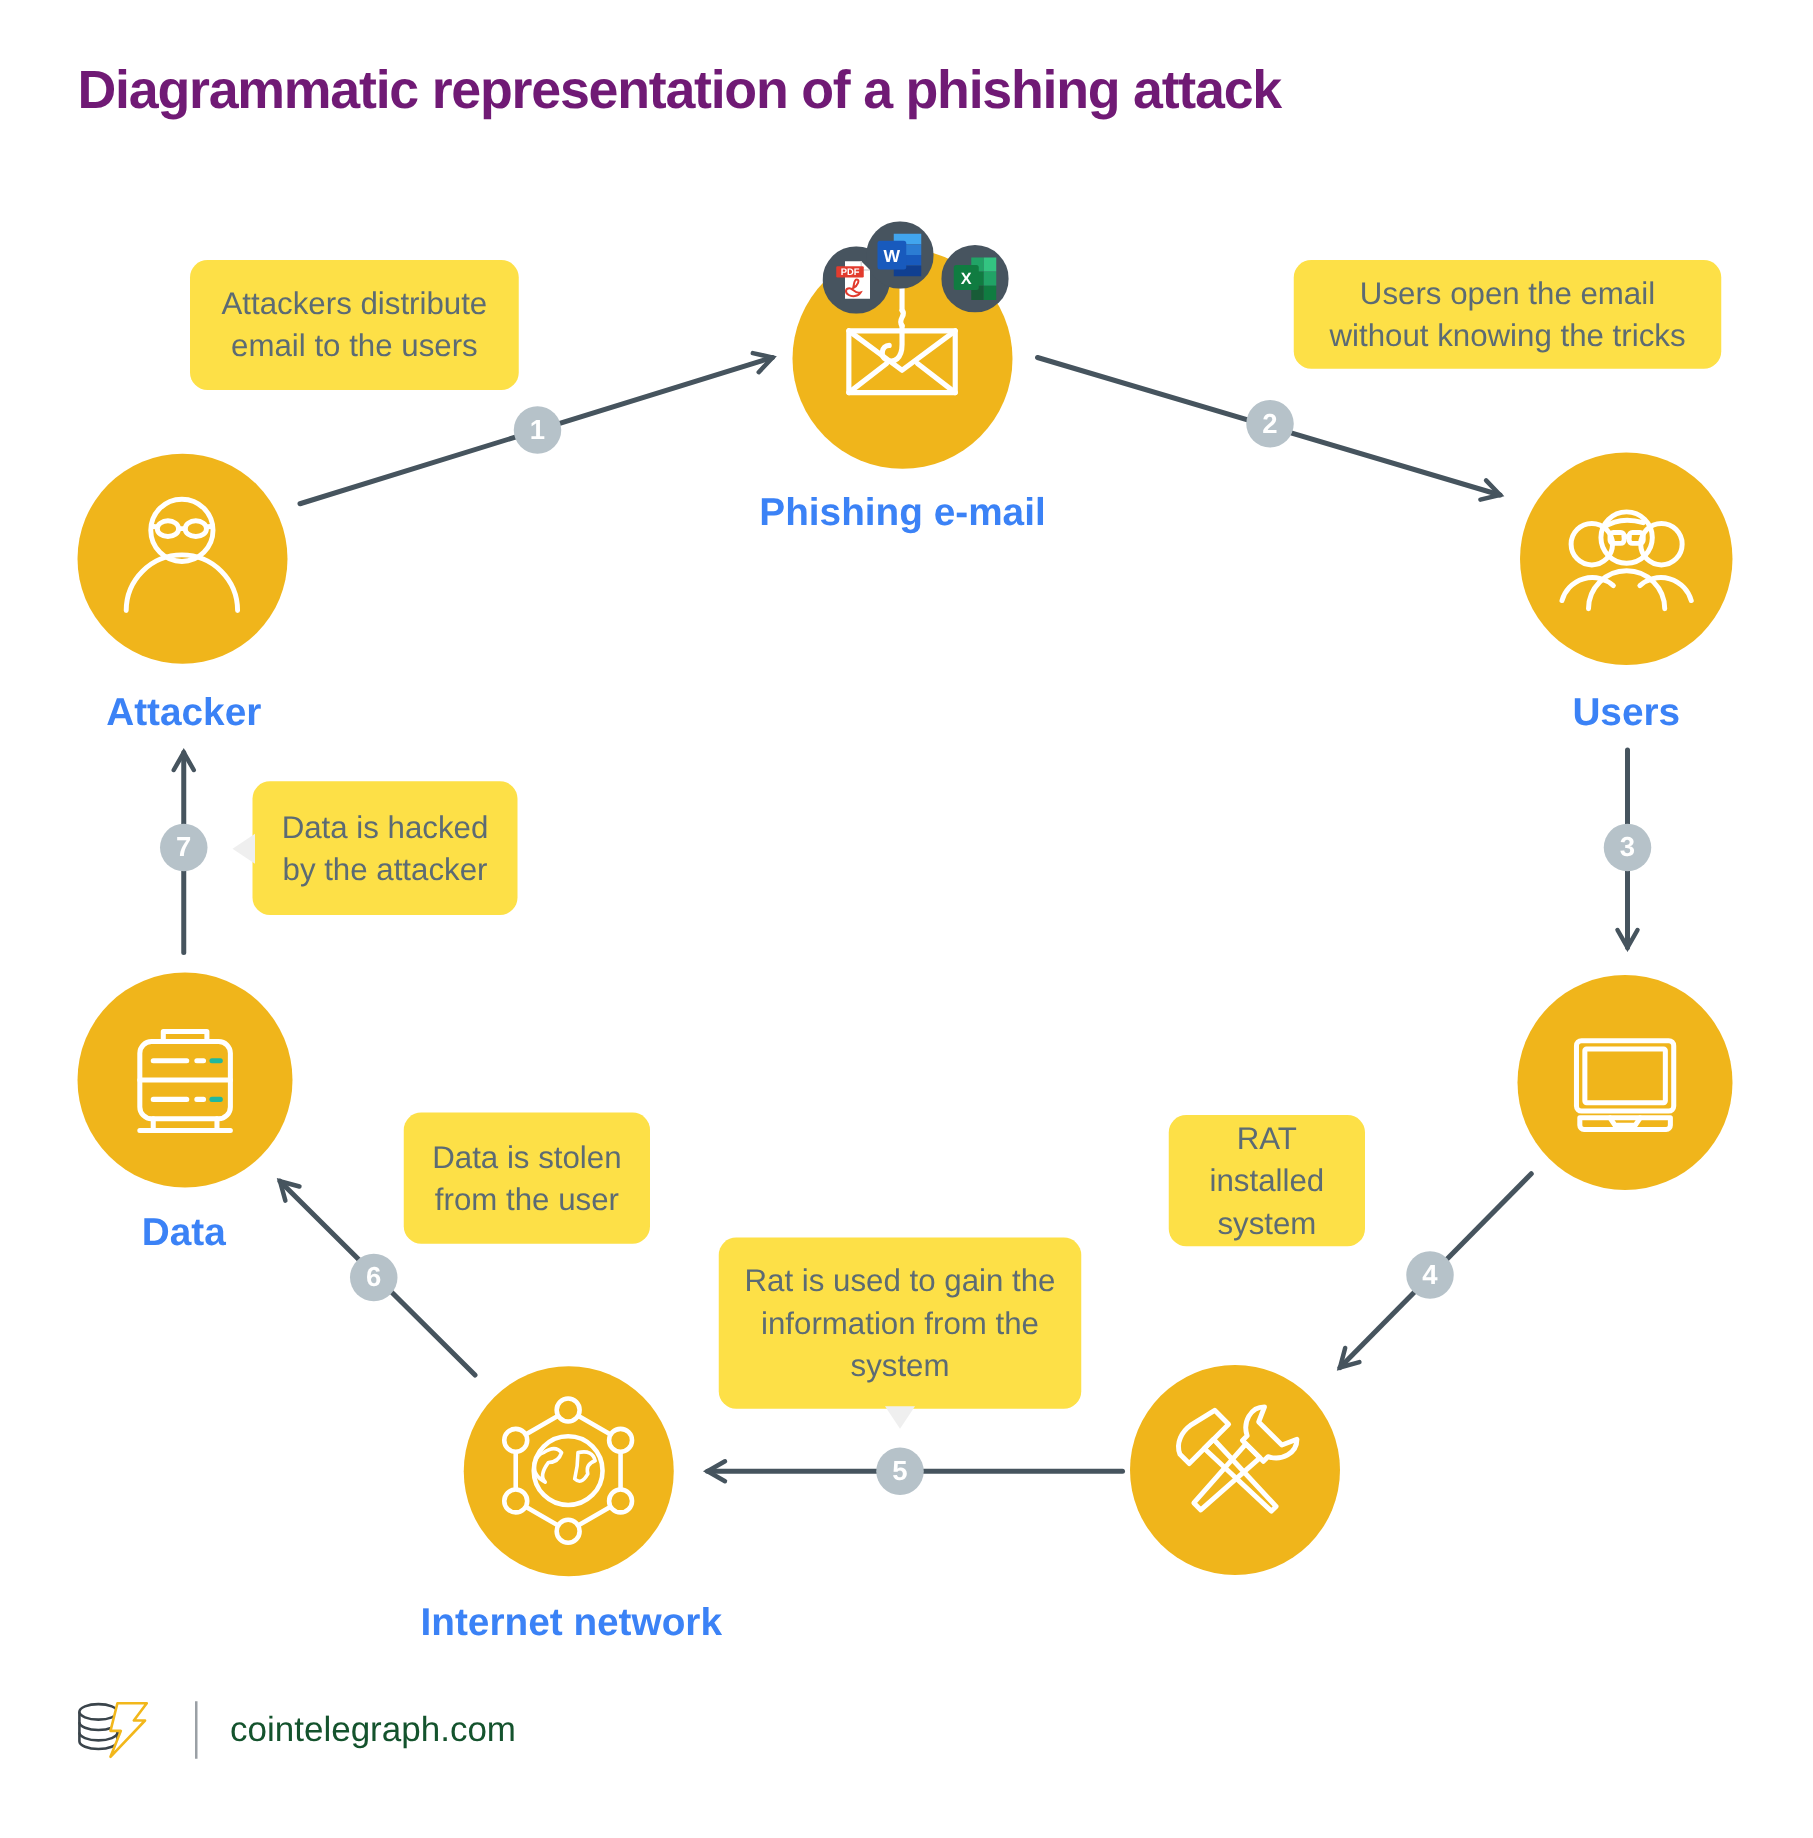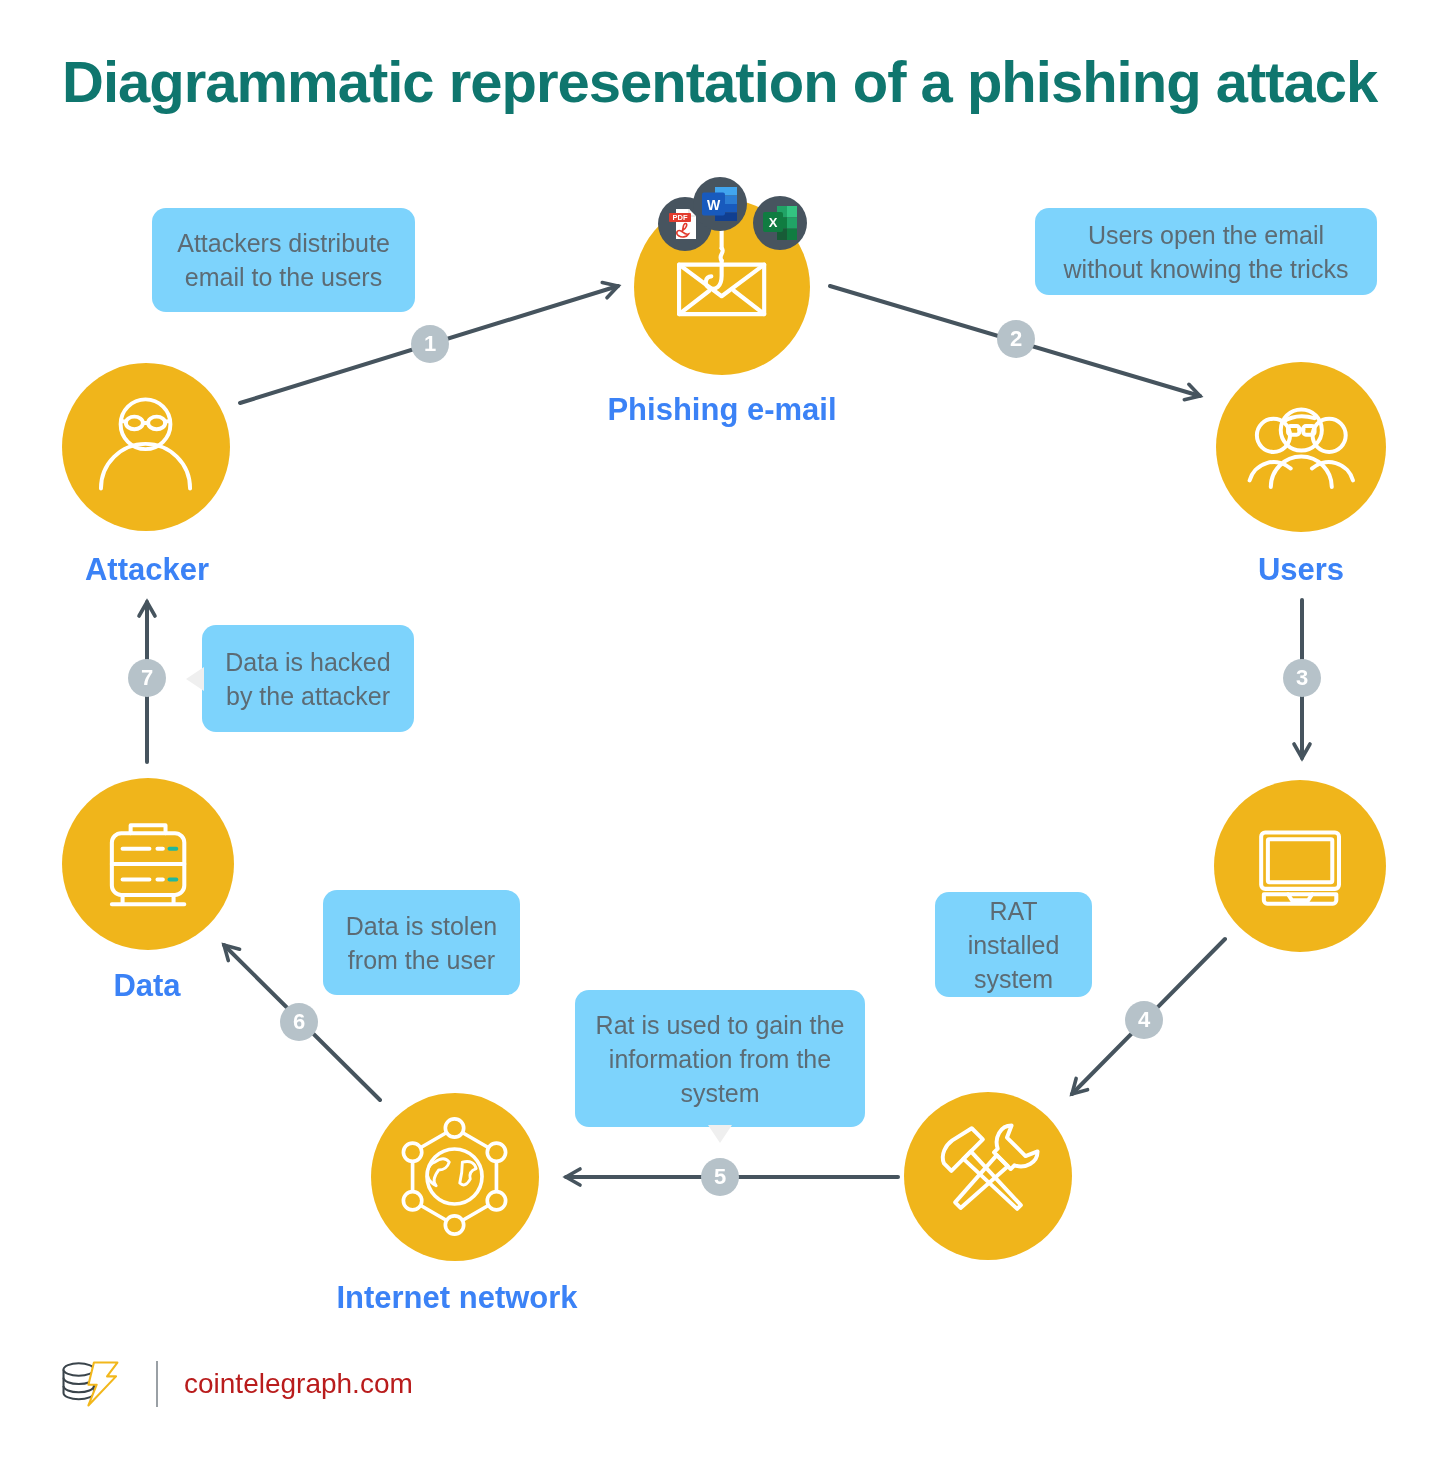--- a/index.html
+++ b/index.html
@@ -1,41 +1,41 @@
 <!DOCTYPE html>
 <html><head>
 <meta charset="utf-8">
 <style>
   html,body{margin:0;padding:0;background:#fff;}
   #canvas{position:relative;width:1450px;height:1470px;background:#ffffff;overflow:hidden;
           font-family:"Liberation Sans",sans-serif;}
-  #page-title{position:absolute;left:62px;top:48px;margin:0;font-size:58px;font-weight:bold;
-          color:#0f766e;letter-spacing:-1px;}
+  #page-title{position:absolute;left:62px;top:48px;margin:0;font-size:43px;font-weight:bold;
+          color:#701a75;letter-spacing:-1px;}
   #arrows{position:absolute;left:0;top:0;width:1450px;height:1470px;pointer-events:none;}
   .node{position:absolute;border-radius:50%;background:#F0B51B;display:flex;
         align-items:center;justify-content:center;}
   .node svg{width:78%;height:78%;overflow:visible;}
   .white-icon{stroke:#fff;fill:none;stroke-width:3;stroke-linecap:round;stroke-linejoin:round;}
   .node-label{position:absolute;transform:translateX(-50%);font-weight:bold;font-size:31px;
         color:#3b82f6;white-space:nowrap;}
-  .callout{position:absolute;background:#7dd3fc;border-radius:14px;color:#5c6b74;
+  .callout{position:absolute;background:#fde047;border-radius:14px;color:#5c6b74;
         font-size:25px;line-height:1.36;display:flex;align-items:center;justify-content:center;
         text-align:center;padding:6px 14px;box-sizing:border-box;}
   .tail-down::after{content:"";position:absolute;left:50%;bottom:-16px;transform:translateX(-50%);
         border:12px solid transparent;border-top:18px solid #efefef;border-bottom:none;}
   .tail-left::before{content:"";position:absolute;left:-16px;top:50%;transform:translateY(-50%);
         border:12px solid transparent;border-right:18px solid #efefef;border-left:none;}
   .badge{position:absolute;width:38px;height:38px;border-radius:50%;background:#b6c2c9;
         color:#fff;font-weight:bold;font-size:22px;display:flex;align-items:center;
         justify-content:center;}
   .attachment{position:absolute;width:54px;height:54px;}
   .attachment svg{width:100%;height:100%;}
   #footer{position:absolute;left:58px;top:1352px;display:flex;align-items:center;}
   #footer-divider{width:2px;height:46px;background:#9aa0a5;margin:0 26px 0 22px;}
-  #footer-site{font-size:28px;color:#b91c1c;}
+  #footer-site{font-size:28px;color:#14532d;}
 </style>
 </head>
 <body>
 
 <div id="canvas">
 
   <h1 id="page-title">Diagrammatic representation of a phishing attack</h1>
 
   <svg id="arrows">
     <defs>

